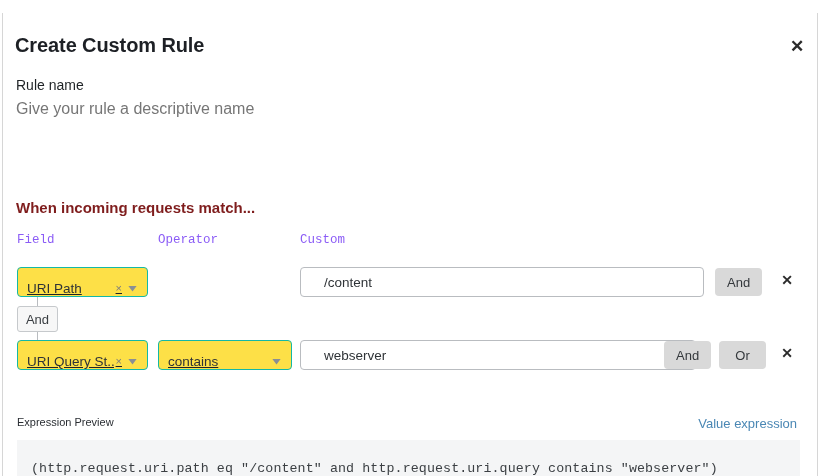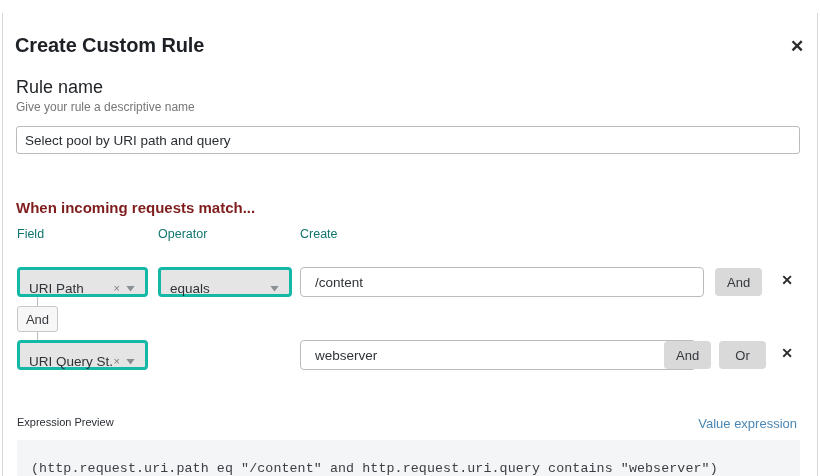--- a/index.html
+++ b/index.html
@@ -41,27 +41,27 @@
     line-height: 1;
     background: transparent;
     border: none;
     padding: 0;
     font-family: "Liberation Sans", sans-serif;
   }
   
   #rule-name-label {
     position: absolute;
     left: 13px; top: 51px;
-    font-size: 18px;
+    font-size: 14px;
     color: #1f2326;
   }
   #rule-name-help {
     position: absolute;
     left: 13px; top: 74px;
-    font-size: 12px;
+    font-size: 16px;
     color: #767676;
   }
   #rule-name-input {
     position: absolute;
     left: 13px; top: 100px;
     width: 784px; height: 28px;
     border: 1px solid #b9bcc0;
     border-radius: 3px;
     background: #ffffff;
     font-family: "Liberation Sans", sans-serif;
@@ -73,41 +73,43 @@
   
   #match-heading {
     position: absolute;
     left: 13px; top: 173px;
     font-size: 15px;
     font-weight: bold;
     color: #7f1d1d;
   }
   .col-header {
     position: absolute;
-    top: 201px;
+    top: 207px;
     font-size: 12.5px;
-    color: #0f766e;
+    color: #8b5cf6;
+    font-family: Liberation Mono, monospace;
   }
   #col-field   { left: 14px; }
   #col-operator{ left: 155px; }
   #col-value   { left: 297px; }
 
   .cond-row { position: absolute; left: 0; width: 816px; height: 30px; }
   #row-0 { top: 228px; }
   #row-1 { top: 301px; }
 
   .select-box {
     position: absolute;
     height: 30px;
-    border: 3px solid #14b8a6;
+    border: 1px solid #14b8a6;
     border-radius: 4px;
-    background: #e5e5e5;
+    background: #fde047;
     display: flex;
     align-items: center;
     cursor: pointer;
+    text-decoration: underline;
   }
   .select-field    { left: 14px;  width: 131px; }
   .select-operator { left: 155px; width: 134px; }
   .select-label {
     flex: 1 1 auto;
     padding-left: 9px;
     font-size: 13.5px;
     color: #2f3337;
     white-space: nowrap;
     overflow: hidden;
@@ -129,21 +131,21 @@
   }
   .value-input {
     position: absolute;
     left: 297px; height: 30px;
     border: 1px solid #b9bcc0;
     border-radius: 4px;
     background: #ffffff;
     font-family: "Liberation Sans", sans-serif;
     font-size: 13.5px;
     color: #2f3337;
-    padding: 0 14px;
+    padding: 0 23px;
     outline: none;
   }
   #value-0 { width: 404px; }
   #value-1 { width: 396px; }
 
   .logic-btn {
     position: absolute;
     height: 28px;
     min-width: 47px;
     padding: 0 12px;
@@ -236,55 +238,54 @@
 </head>
 <body>
 
 <div id="card">
 
   <div id="dialog-title">Create Custom Rule</div>
   <button id="close-button">✕</button>
 
   <div id="rule-name-label">Rule name</div>
   <div id="rule-name-help">Give your rule a descriptive name</div>
-  <input id="rule-name-input" type="text" value="Select pool by URI path and query" style="">
 
   <div id="match-heading">When incoming requests match...</div>
 
   <div class="col-header" id="col-field">Field</div>
   <div class="col-header" id="col-operator">Operator</div>
-  <div class="col-header" id="col-value">Create</div>
+  <div class="col-header" id="col-value">Custom</div>
 
   <div class="cond-row" id="row-0">
     <div class="select-box select-field">
       <span class="select-label">URI Path</span>
       <span class="clear-icon">×</span>
       <span class="caret-icon"></span>
     </div>
-    <div class="select-box select-operator">
-      <span class="select-label">equals</span>
-      <span class="caret-icon"></span>
-    </div>
     <input class="value-input" id="value-0" type="text" value="/content" style="">
     <button class="logic-btn" id="and-btn-0">And</button>
     <div class="delete-icon">✕</div>
   </div>
 
   <div id="connector">
     <div id="connector-line-top"></div>
     <button id="connector-and">And</button>
     <div id="connector-line-bottom"></div>
   </div>
 
   <div class="cond-row" id="row-1">
     <div class="select-box select-field">
       <span class="select-label">URI Query St...</span>
       <span class="clear-icon">×</span>
       <span class="caret-icon"></span>
     </div>
+    <div class="select-box select-operator">
+      <span class="select-label">contains</span>
+      <span class="caret-icon"></span>
+    </div>
     <input class="value-input" id="value-1" type="text" value="webserver" style="">
     <button class="logic-btn" id="and-btn-1">And</button>
     <button class="logic-btn" id="or-btn-1">Or</button>
     <div class="delete-icon">✕</div>
   </div>
 
   <div id="expr-label">Expression Preview</div>
   <a id="edit-expression-link">Value expression</a>
   <div id="expr-box">
     <span id="expr-text">(http.request.uri.path eq "/content" and http.request.uri.query contains "webserver")</span>

